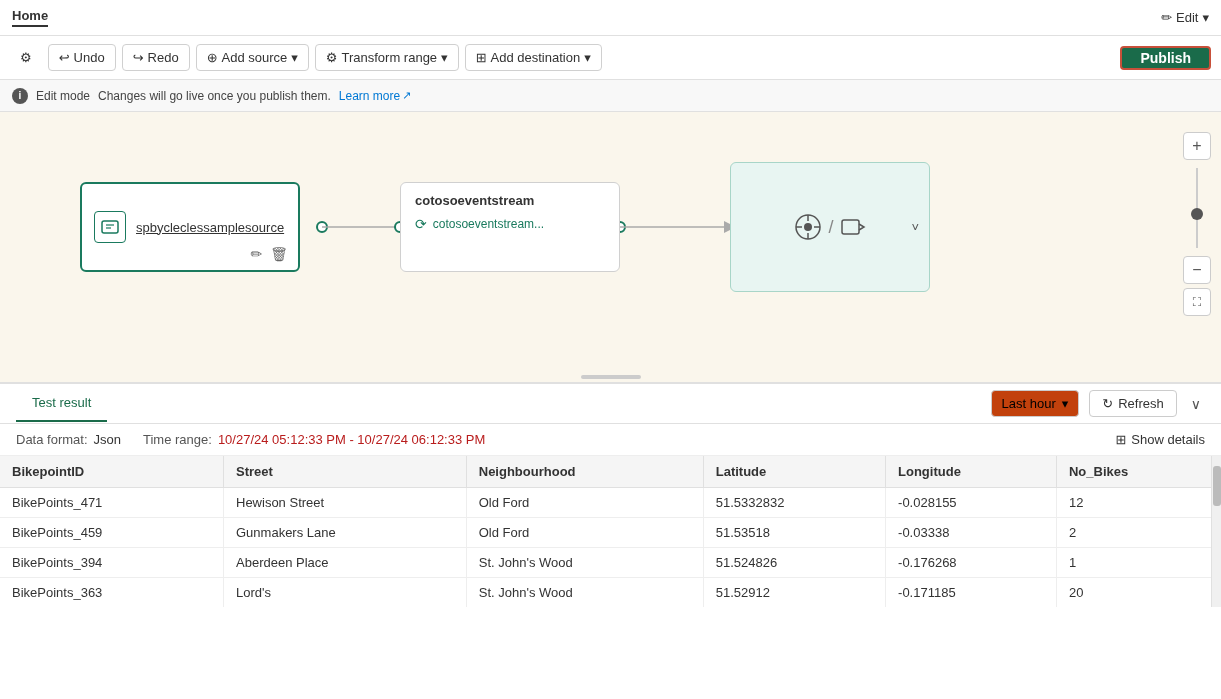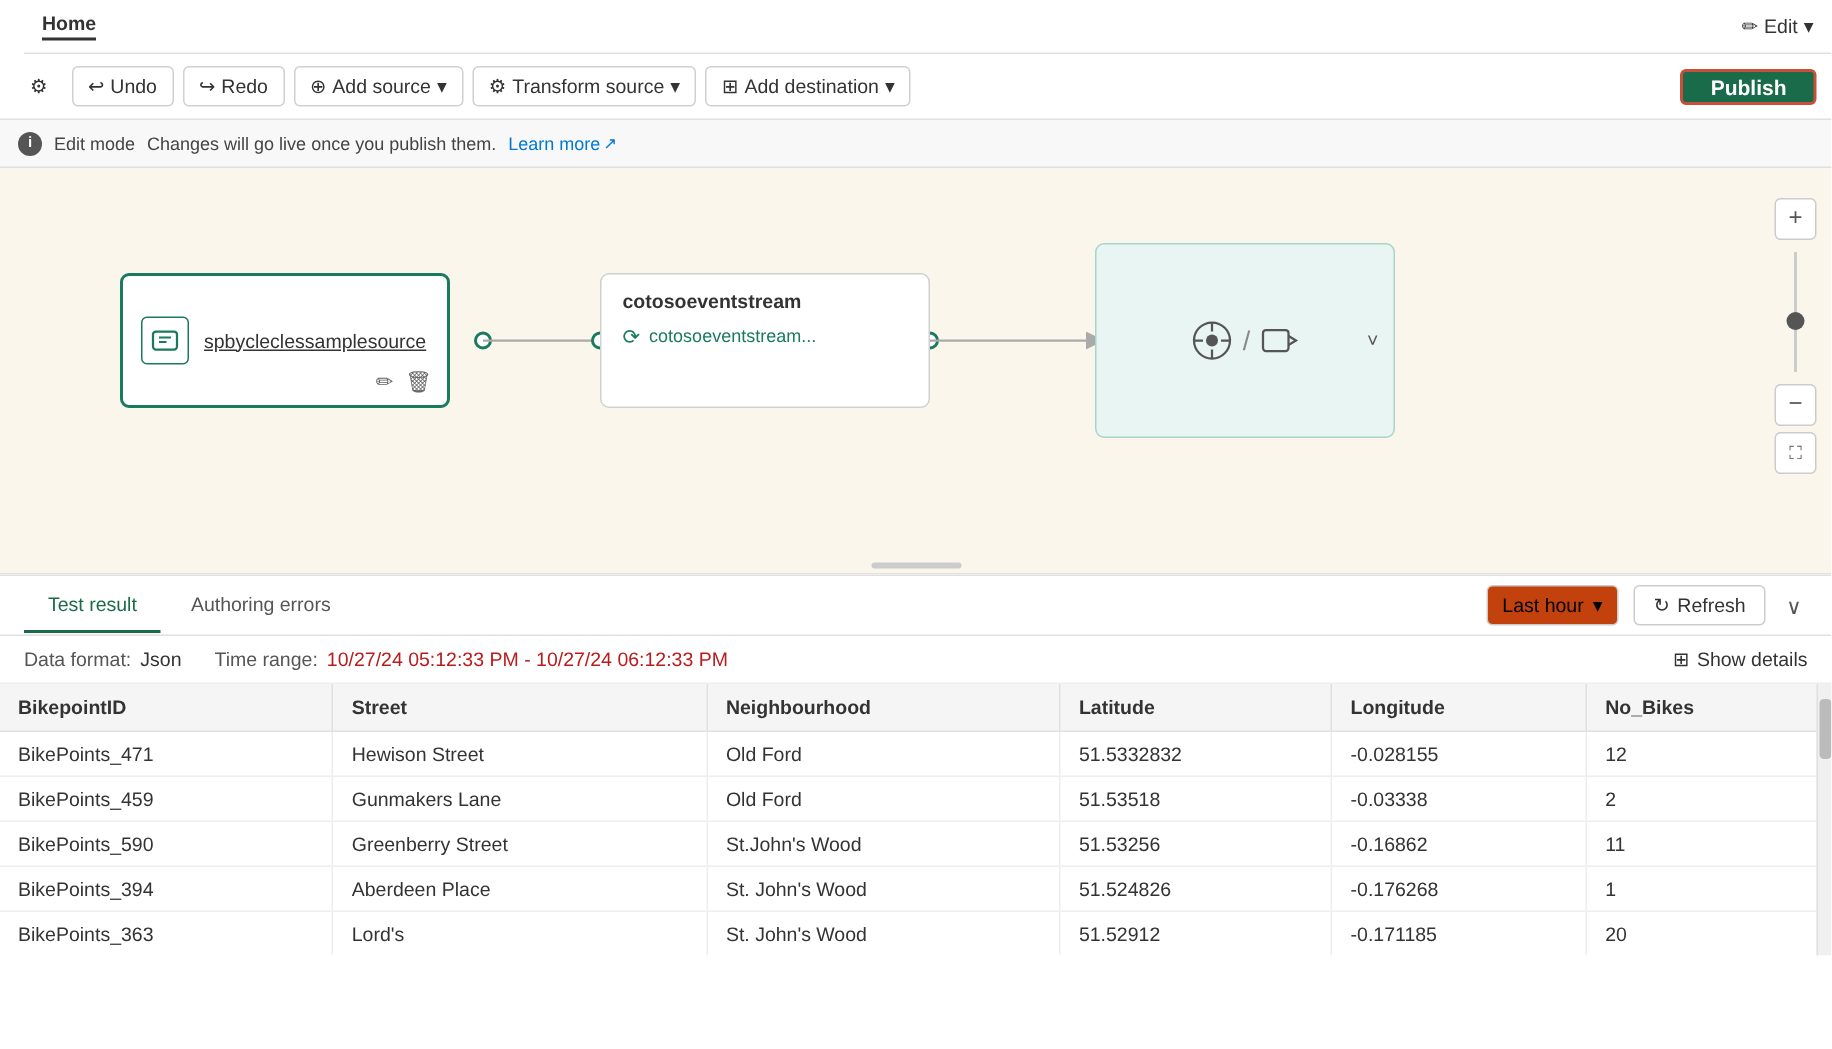--- a/index.html
+++ b/index.html
@@ -3,21 +3,20 @@
   <meta charset="utf-8">
   <style>
     * { box-sizing: border-box; margin: 0; padding: 0; }
     body { font-family: 'Segoe UI', sans-serif; font-size: 13px; background: #fff; overflow: hidden; width: 1221px; height: 699px; }
 
     
     .title-bar {
       display: flex; align-items: center; justify-content: space-between;
       height: 36px; background: #fff; border-bottom: 1px solid #e0e0e0;
       padding: 0 12px;
-      margin-left: 16px;
     }
     .title-bar-left { display: flex; align-items: center; gap: 8px; }
     .title-tab {
       font-size: 13px; font-weight: 600; color: #333;
       border-bottom: 2px solid #333; padding-bottom: 2px;
     }
     .title-bar-right { display: flex; align-items: center; gap: 6px; }
     .edit-btn {
       display: flex; align-items: center; gap: 4px;
       border: none; background: none; cursor: pointer; font-size: 13px; color: #333;
@@ -246,21 +245,21 @@
       <span>↪</span>
       <span>Redo</span>
     </button>
     <button class="toolbar-btn">
       <span>⊕</span>
       <span>Add source</span>
       <span>▾</span>
     </button>
     <button class="toolbar-btn">
       <span>⚙</span>
-      <span>Transform source</span>
+      <span>Transform range</span>
       <span>▾</span>
     </button>
     <button class="toolbar-btn">
       <span>⊞</span>
       <span>Add destination</span>
       <span>▾</span>
     </button>
   </div>
   <button class="publish-btn">Publish</button>
 </div>
@@ -354,21 +353,20 @@
   <div class="canvas-scrollbar">
     <div class="scrollbar-thumb"></div>
   </div>
 </div>
 
 <div class="bottom-panel">
 
   <div class="tabs-row">
     <div class="tabs-left">
       <div class="tab-item active">Test result</div>
-      <div class="tab-item">Authoring errors</div>
     </div>
     <div class="tabs-right">
       <div class="time-dropdown">
         <span>Last hour</span>
         <span>▾</span>
       </div>
       <button class="refresh-btn">
         <span>↻</span>
         <span>Refresh</span>
       </button>
@@ -412,28 +410,20 @@
           </tr>
           <tr>
             <td>BikePoints_459</td>
             <td>Gunmakers Lane</td>
             <td>Old Ford</td>
             <td>51.53518</td>
             <td>-0.03338</td>
             <td>2</td>
           </tr>
           <tr>
-            <td>BikePoints_590</td>
-            <td>Greenberry Street</td>
-            <td>St.John's Wood</td>
-            <td>51.53256</td>
-            <td>-0.16862</td>
-            <td>11</td>
-          </tr>
-          <tr>
             <td>BikePoints_394</td>
             <td>Aberdeen Place</td>
             <td>St. John's Wood</td>
             <td>51.524826</td>
             <td>-0.176268</td>
             <td>1</td>
           </tr>
           <tr>
             <td>BikePoints_363</td>
             <td>Lord's</td>

